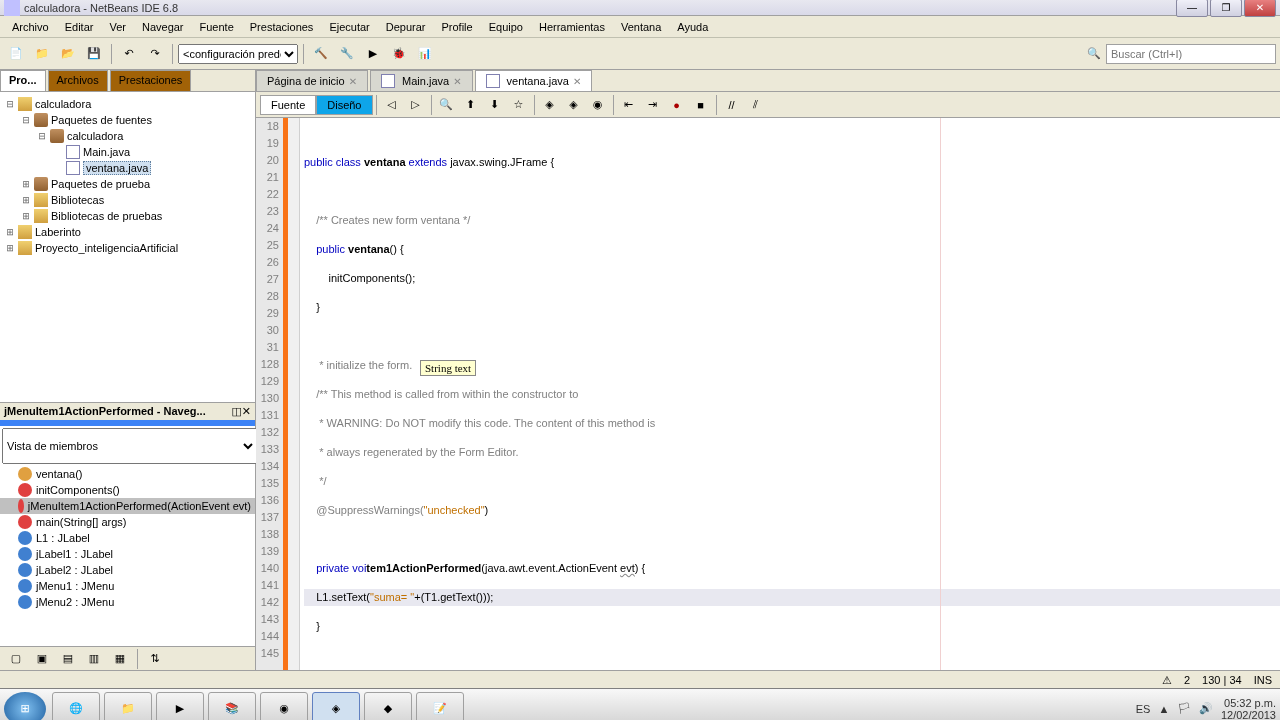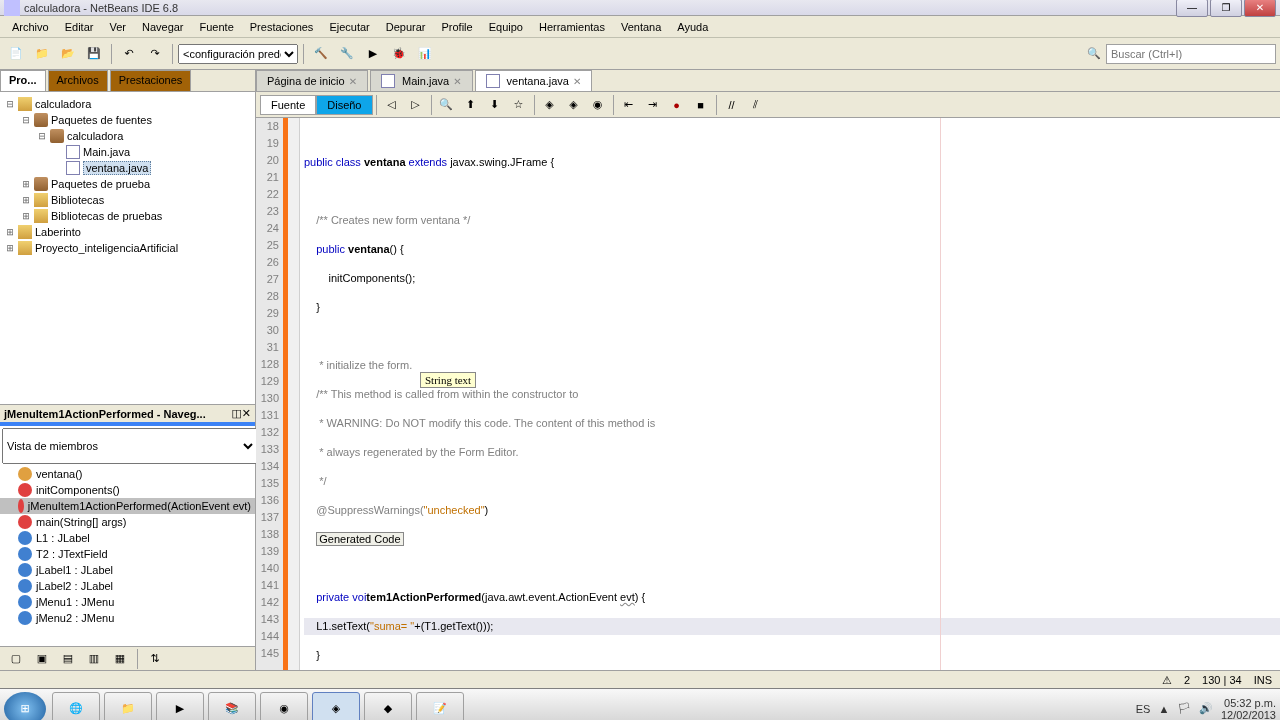--- a/index.html
+++ b/index.html
@@ -30,21 +30,21 @@
 .folder-icon { background: linear-gradient(#f0d070, #d0a040); }
 .pkg-icon { background: linear-gradient(#c09060, #906030); border-radius: 2px; }
 .java-icon { background: #fff; border: 1px solid #8080b0; }
 .tree-label { }
 .tree-node.selected { }
 .tree-node.selected .tree-label { background: #d0e0f0; border: 1px dotted #6080a0; padding: 0 2px; }
 .indent1 { padding-left: 16px; }
 .indent2 { padding-left: 32px; }
 .indent3 { padding-left: 48px; }
 .nav-panel { border-top: 1px solid #a0a0a0; }
-.nav-header { display: flex; align-items: flex-end; background: #ece9d8; padding: 2px 4px; border-bottom: 4px solid #3b82f6; }
+.nav-header { display: flex; align-items: flex-start; background: #ece9d8; padding: 2px 4px; border-bottom: 6px solid #3b82f6; }
 .nav-title { flex: 1; font-weight: bold; }
 .nav-select { width: 100%; height: 36px; margin: 2px; }
 .members { background: #fff; height: 180px; overflow: auto; }
 .member-row { display: flex; align-items: center; padding: 1px 4px; }
 .member-row.highlight { background: #c0c0c0; }
 .m-icon { width: 14px; height: 14px; margin-right: 4px; border-radius: 50%; }
 .m-icon.class { background: #60a060; }
 .m-icon.method { background: #e04040; }
 .m-icon.ctor { background: #e0a040; }
 .m-icon.field { background: #4080d0; }
@@ -218,24 +218,20 @@
         <div class="member-row" style="padding-left:18px">
             <span class="m-icon method"></span>
             <span class="member-label">main(String[] args)</span>
           </div>
         <div class="member-row" style="padding-left:18px">
             <span class="m-icon field"></span>
             <span class="member-label">L1 : JLabel</span>
           </div>
         <div class="member-row" style="padding-left:18px">
             <span class="m-icon field"></span>
-            <span class="member-label">T2 : JTextField</span>
-          </div>
-        <div class="member-row" style="padding-left:18px">
-            <span class="m-icon field"></span>
             <span class="member-label">jLabel1 : JLabel</span>
           </div>
         <div class="member-row" style="padding-left:18px">
             <span class="m-icon field"></span>
             <span class="member-label">jLabel2 : JLabel</span>
           </div>
         <div class="member-row" style="padding-left:18px">
             <span class="m-icon field"></span>
             <span class="member-label">jMenu1 : JMenu</span>
           </div>
@@ -328,35 +324,34 @@
           <div class="code-line">140</div>
           <div class="code-line">141</div>
           <div class="code-line">142</div>
           <div class="code-line">143</div>
           <div class="code-line">144</div>
           <div class="code-line">145</div>
       </div>
       <div class="fold-col"></div>
       <div class="code">
         <div class="margin-line"></div>
-        <div class="tooltip" style="top:254px; left:120px">String text</div>
+        <div class="tooltip" style="top:242px; left:120px">String text</div>
 <div class="code-line"><span class="kw">public class </span><b>ventana</b><span class="kw"> extends </span><span>javax.swing.JFrame {</span></div>
 <div class="code-line"></div>
 <div class="code-line com">    /** Creates new form ventana */</div>
 <div class="code-line"><span class="kw">    public </span><b>ventana</b><span>() {</span></div>
 <div class="code-line">        initComponents();</div>
 <div class="code-line">    }</div>
 <div class="code-line"></div>
 <div class="code-line com">     * initialize the form.</div>
 <div class="code-line com">    /** This method is called from within the constructor to</div>
 <div class="code-line com">     * WARNING: Do NOT modify this code. The content of this method is</div>
 <div class="code-line com">     * always regenerated by the Form Editor.</div>
 <div class="code-line com">     */</div>
 <div class="code-line"><span class="ann">    @SuppressWarnings(</span><span class="str">"unchecked"</span><span>)</span></div>
-<div class="code-line">    <span class="boxed">Generated Code</span></div>
 <div class="code-line"></div>
 <div class="code-line"><span class="kw">    private voi</span><b>tem1ActionPerformed</b><span>(java.awt.event.ActionEvent </span><span style="text-decoration:underline wavy #888">evt</span><span>) {</span></div>
 <div class="code-line" style="background:#e8e8f0"><span>    L1.setText(</span><span class="str">"suma= "</span><span>+(T1.getText())</span><span>);</span></div>
 <div class="code-line">    }</div>
 
 
 
 
 
 

